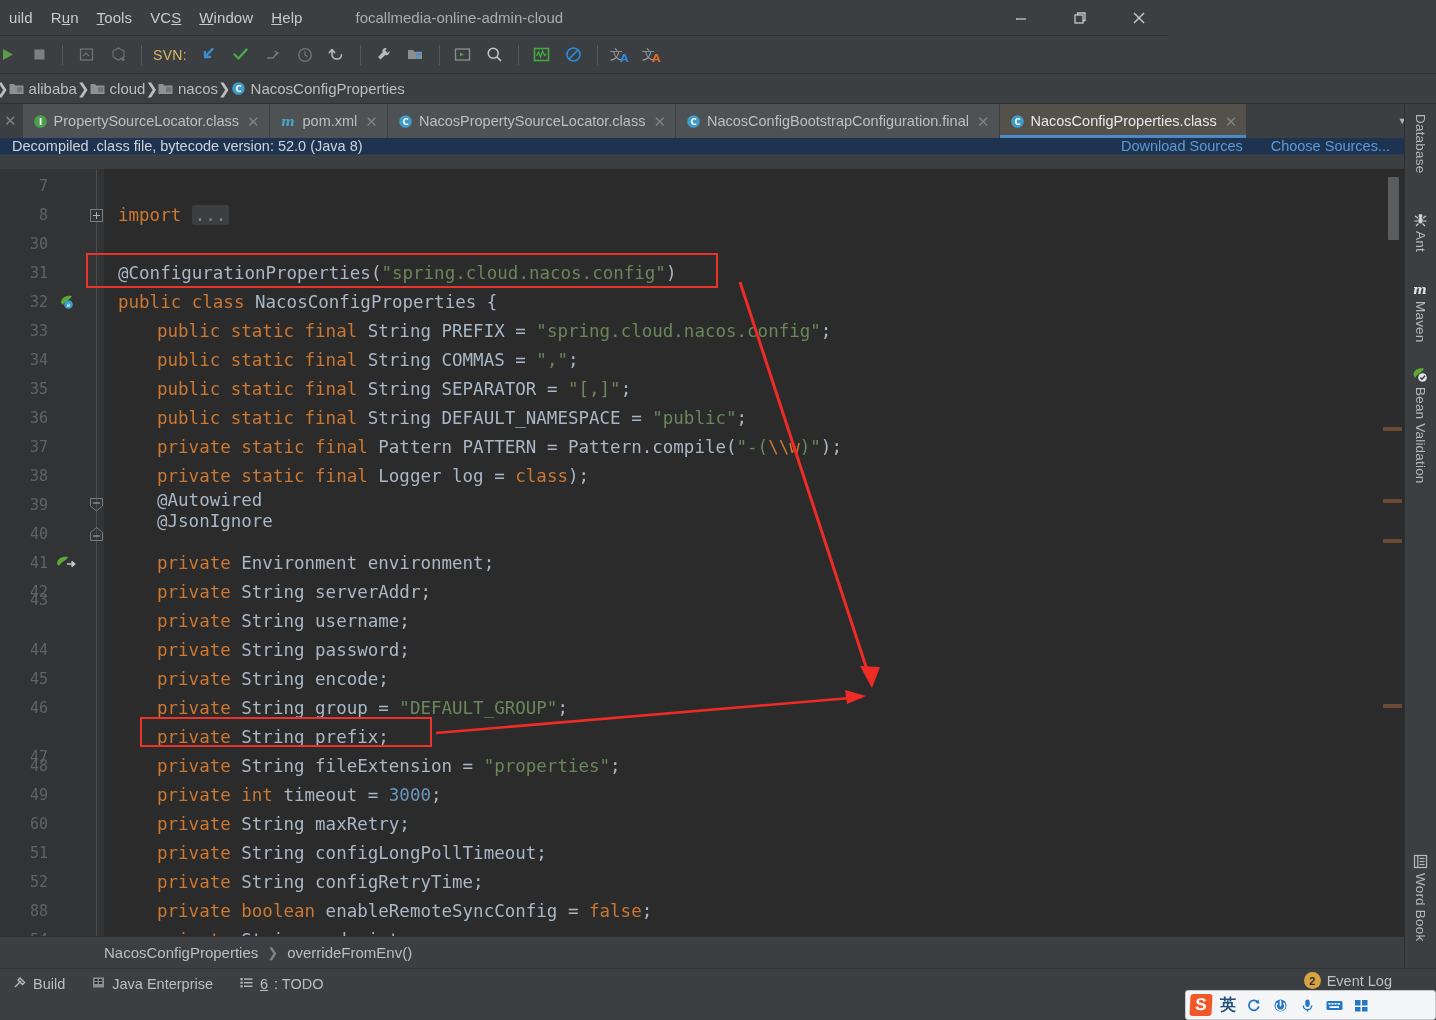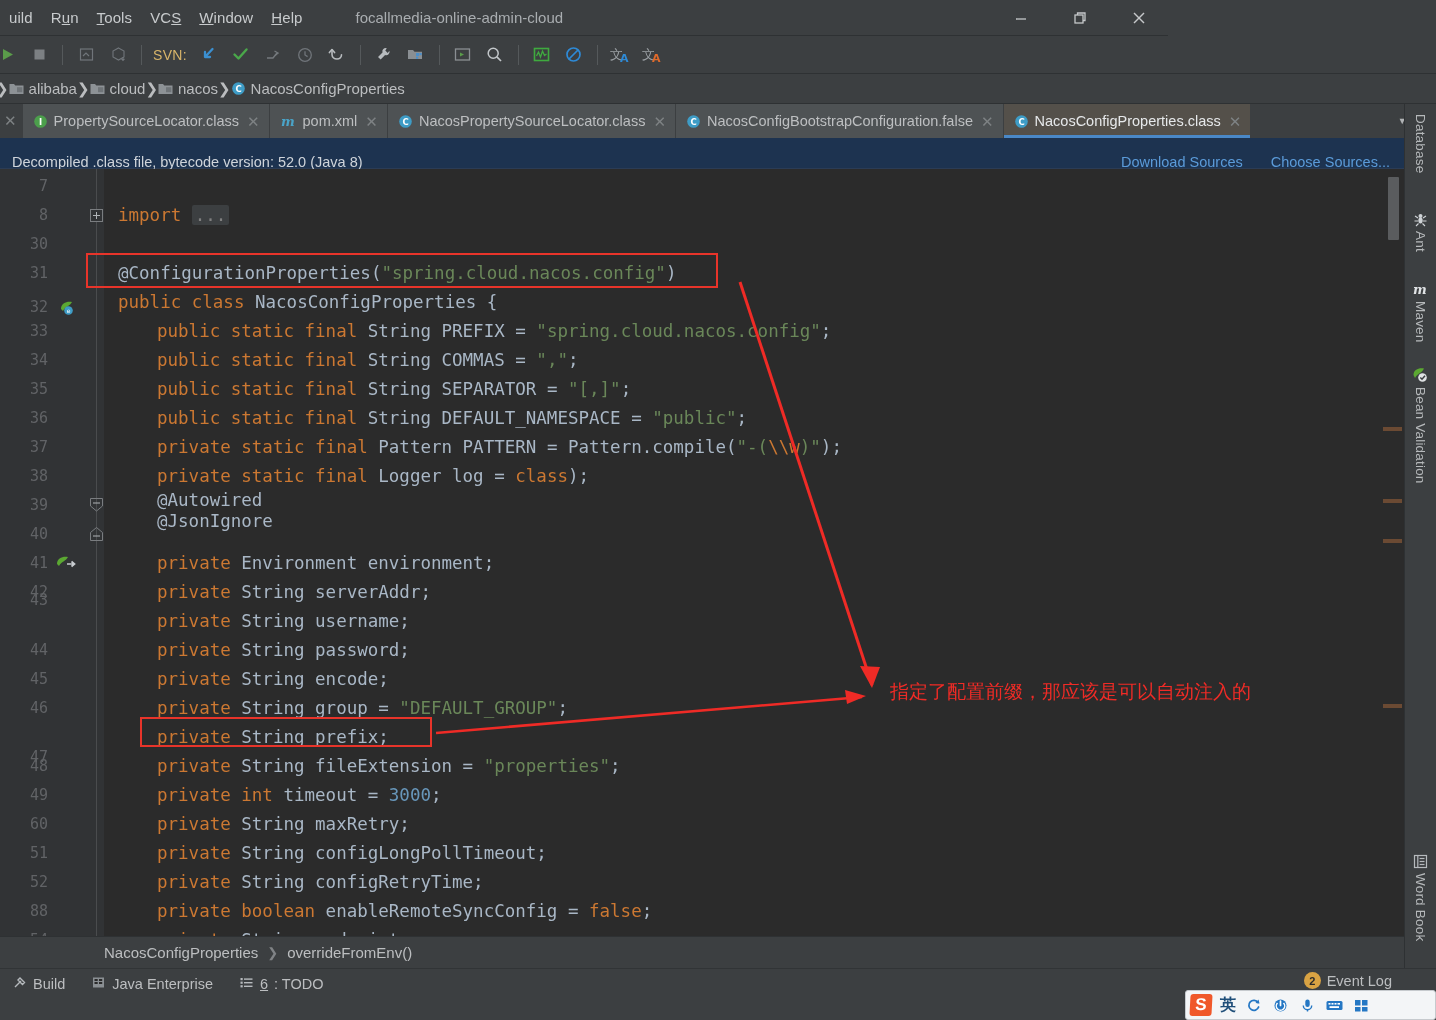--- a/index.html
+++ b/index.html
@@ -79,22 +79,22 @@
     display:flex; align-items:center; height:34px; padding: 0 6px 0 4px;
     color:#7e8284; font-size:15px;
   }
   .tabs-extra {
     margin-left: auto; display:flex; align-items:center; height: 34px;
     padding-right: 6px; color:#b0b3b5; font-size: 12px; gap: 2px;
   }
 
   
   .notifbar {
-    position: absolute; top: 138px; left: 0; width: 1404px; height: 31px;
-    background: #1d3350; display: flex; align-items: flex-start;
+    position: absolute; top: 138px; left: 0; width: 1404px; height: 17px;
+    background: #1d3350; display: flex; align-items: flex-end;
     padding: 16px 14px 0 12px; border-bottom: 1px solid #2b3c55;
   }
   .notif-text { font-size: 14.5px; color: #cfd4da; }
   .notif-links { margin-left: auto; display: flex; gap: 28px; }
   .notif-links a { font-size: 14.5px; color: #5b9bd9; text-decoration: none; }
 
   
   .editor {
     position: absolute; top: 169px; left: 0; width: 1404px; height: 767px;
     background: #2b2b2b; overflow: hidden;
@@ -441,21 +441,21 @@
           <span>NacosPropertySourceLocator.class</span>
           <span class="tclose">✕</span>
         </div>
         <div class="tab">
           <span class="ticon">
             <svg width="15" height="15" viewBox="0 0 15 15">
               <circle cx="7.5" cy="7.5" r="6.3" fill="#3e9cc6"></circle>
               <text x="7.5" y="11" font-size="8.5" fill="#fff" text-anchor="middle" font-family="DejaVu Sans" font-weight="bold">C</text>
             </svg>
           </span>
-          <span>NacosConfigBootstrapConfiguration.false</span>
+          <span>NacosConfigBootstrapConfiguration.final</span>
           <span class="tclose">✕</span>
         </div>
         <div class="tab active">
           <span class="ticon">
             <svg width="15" height="15" viewBox="0 0 15 15">
               <circle cx="7.5" cy="7.5" r="6.3" fill="#3e9cc6"></circle>
               <text x="7.5" y="11" font-size="8.5" fill="#fff" text-anchor="middle" font-family="DejaVu Sans" font-weight="bold">C</text>
             </svg>
           </span>
           <span>NacosConfigProperties.class</span>
@@ -488,21 +488,21 @@
           <span class="gicon"></span>
         </div>
         <div class="gutter-line" style="top: 60px;">
           <span class="lnum">30</span>
           <span class="gicon"></span>
         </div>
         <div class="gutter-line" style="top: 89px;">
           <span class="lnum">31</span>
           <span class="gicon"></span>
         </div>
-        <div class="gutter-line" style="top: 118px; align-items: flex-end;">
+        <div class="gutter-line" style="top: 118px;">
           <span class="lnum">32</span>
           <span class="gicon">
             <svg width="16" height="16" viewBox="0 0 16 16">
               <path d="M2 9 C2 3 8 1 13 2 C11 6 7 6 4 11 Z" fill="#5ba832"></path>
               <circle cx="9.5" cy="10.5" r="4.3" fill="#3e9cc6"></circle>
               <text x="9.5" y="13.2" font-size="6" fill="#fff" text-anchor="middle" font-family="DejaVu Sans">e</text>
             </svg>
           </span>
         </div>
         <div class="gutter-line" style="top: 147px;">
@@ -749,21 +749,20 @@
   <div class="redbox" style="left:86px; top:253px; width:632px; height:35px;"></div>
   <div class="redbox" style="left:140px; top:717px; width:292px; height:30px;"></div>
 
   <svg class="arrows">
     <line x1="740" y1="282" x2="872" y2="685" stroke="#ef2b26" stroke-width="3"></line>
     <polygon points="872,688 860,666 880,667" fill="#ef2b26"></polygon>
     <line x1="436" y1="733" x2="862" y2="697" stroke="#ef2b26" stroke-width="2.6"></line>
     <polygon points="866,696 845,690 847,704" fill="#ef2b26"></polygon>
   </svg>
 
-  <div class="anno-text" style="left:890px; top:679px;">指定了配置前缀，那应该是可以自动注入的</div>
 
   <div class="watermark">CSDN @天盟请闲服</div>
 
   <div class="imebar">
     <div class="sogou-s">S</div>
     <div class="ime-cn">英</div>
     <div class="ime-ico">
       <svg width="17" height="17" viewBox="0 0 17 17">
           <path d="M13 5.5 A5 5 0 1 0 13.6 10" stroke="#2477c4" stroke-width="1.8" fill="none" stroke-linecap="round"></path>
           <polygon points="13.5,2.5 14.5,6.5 10.5,6" fill="#2477c4"></polygon>

